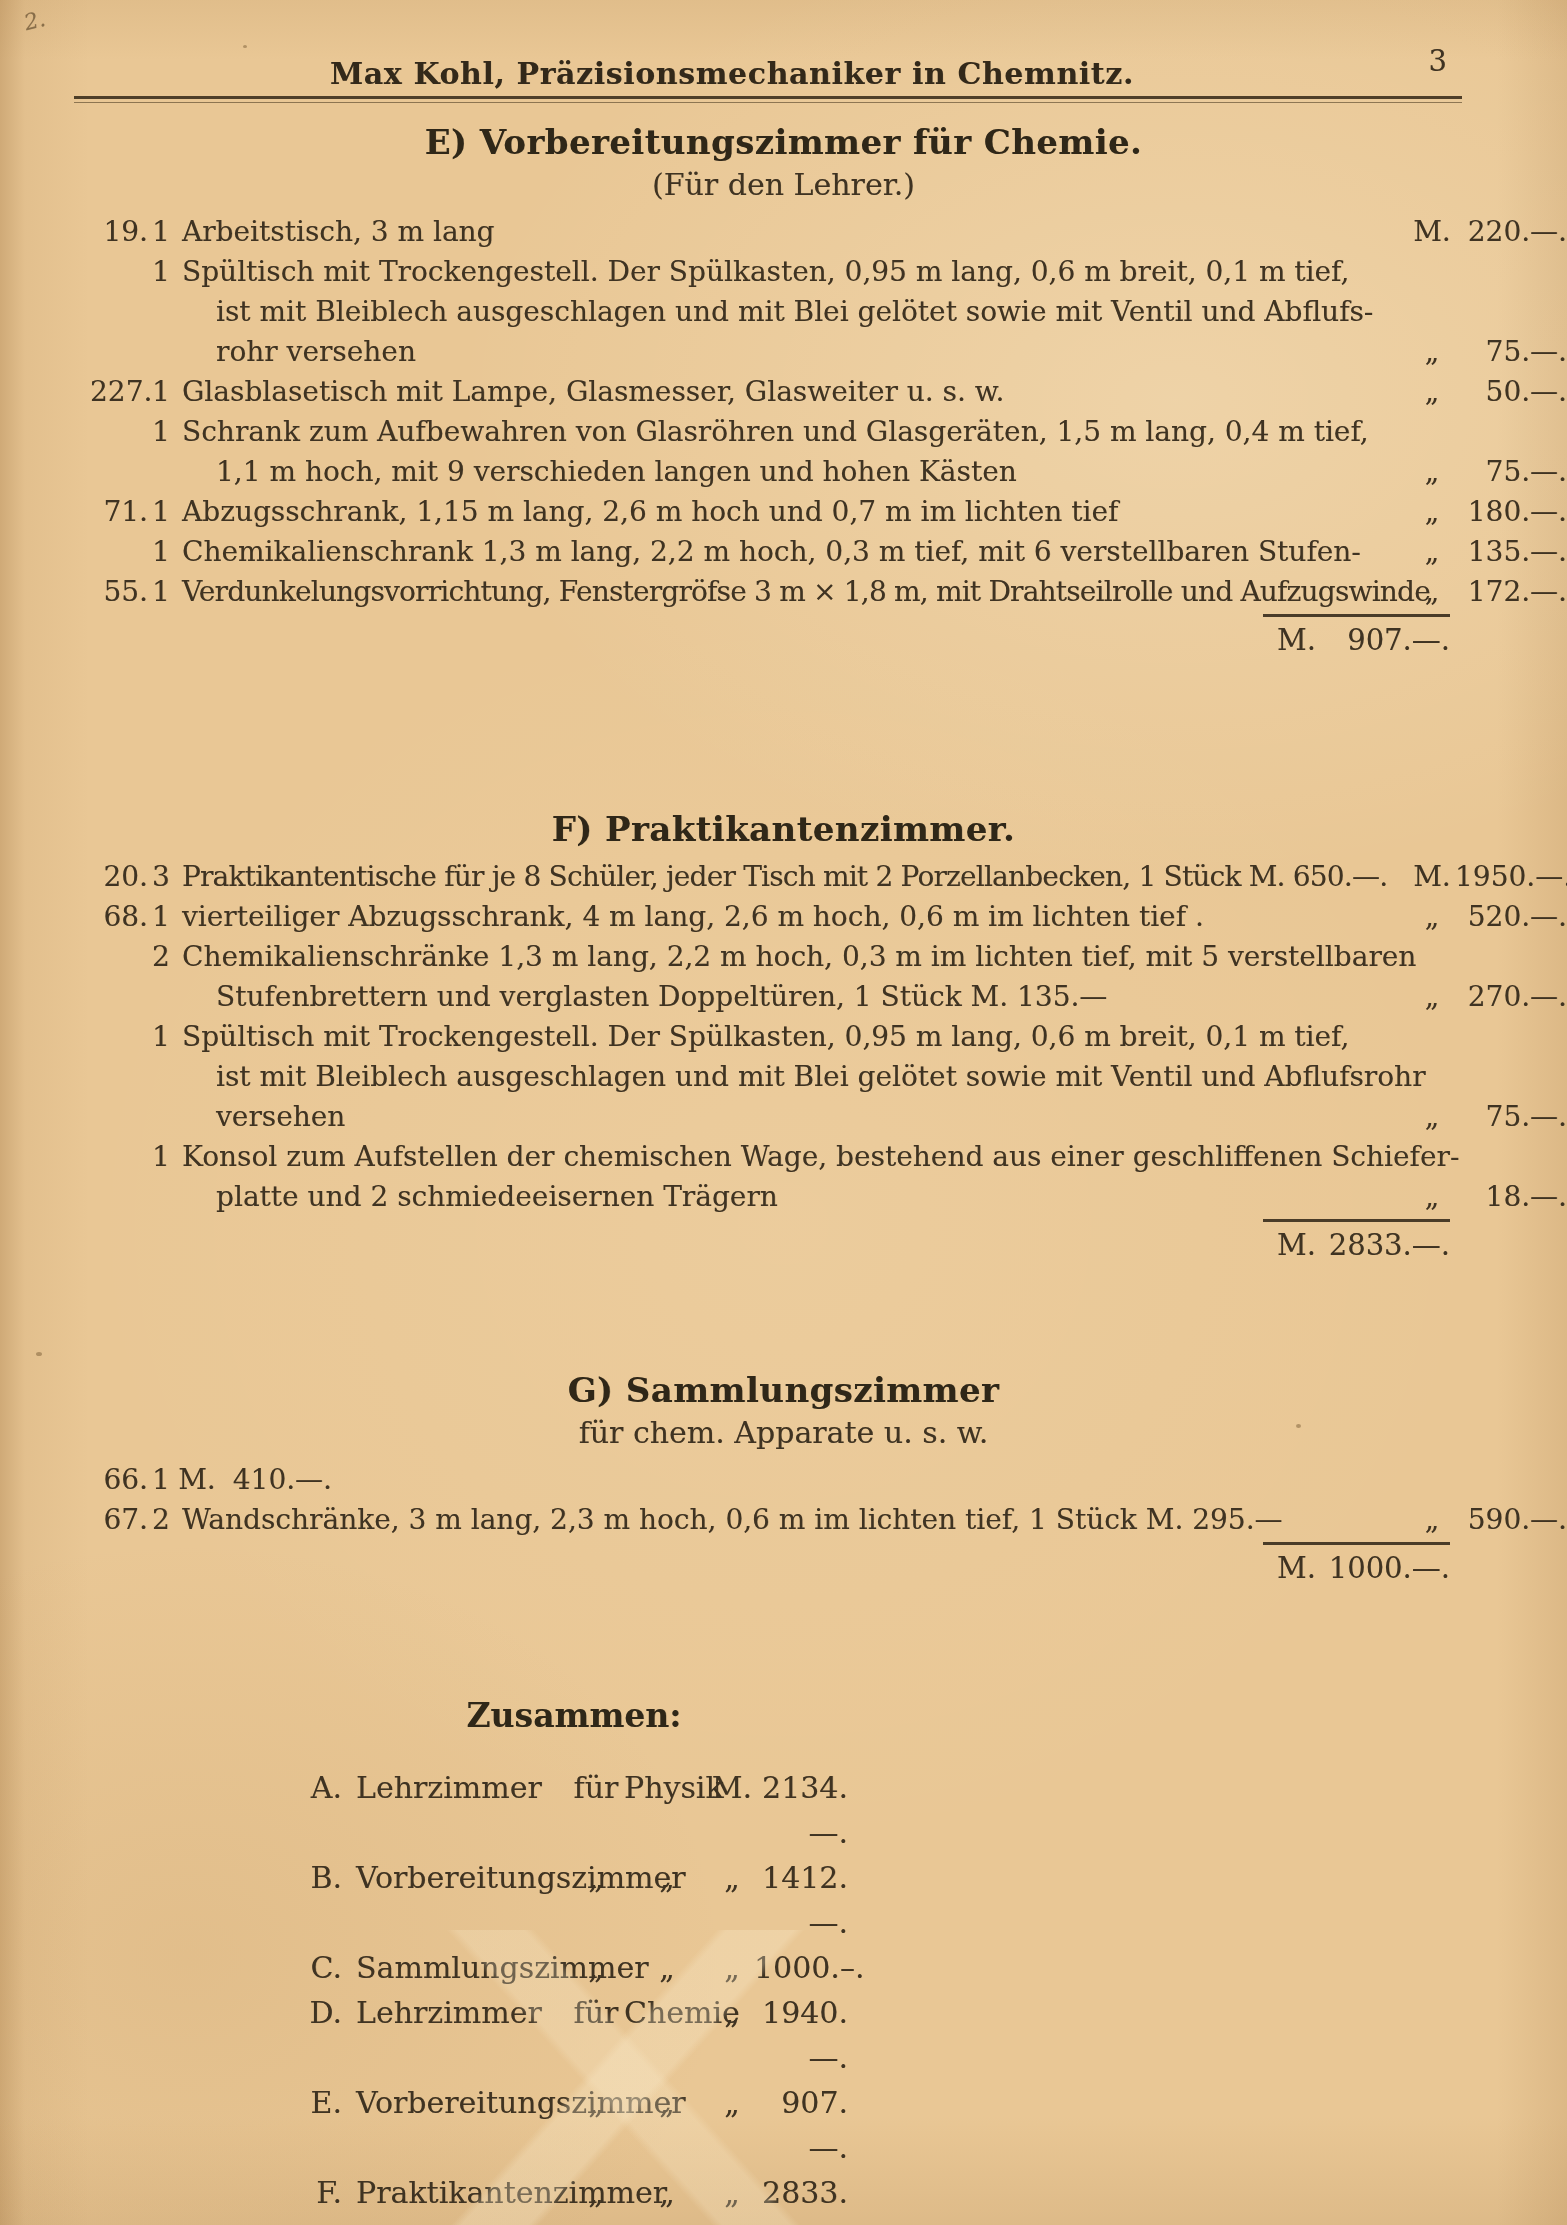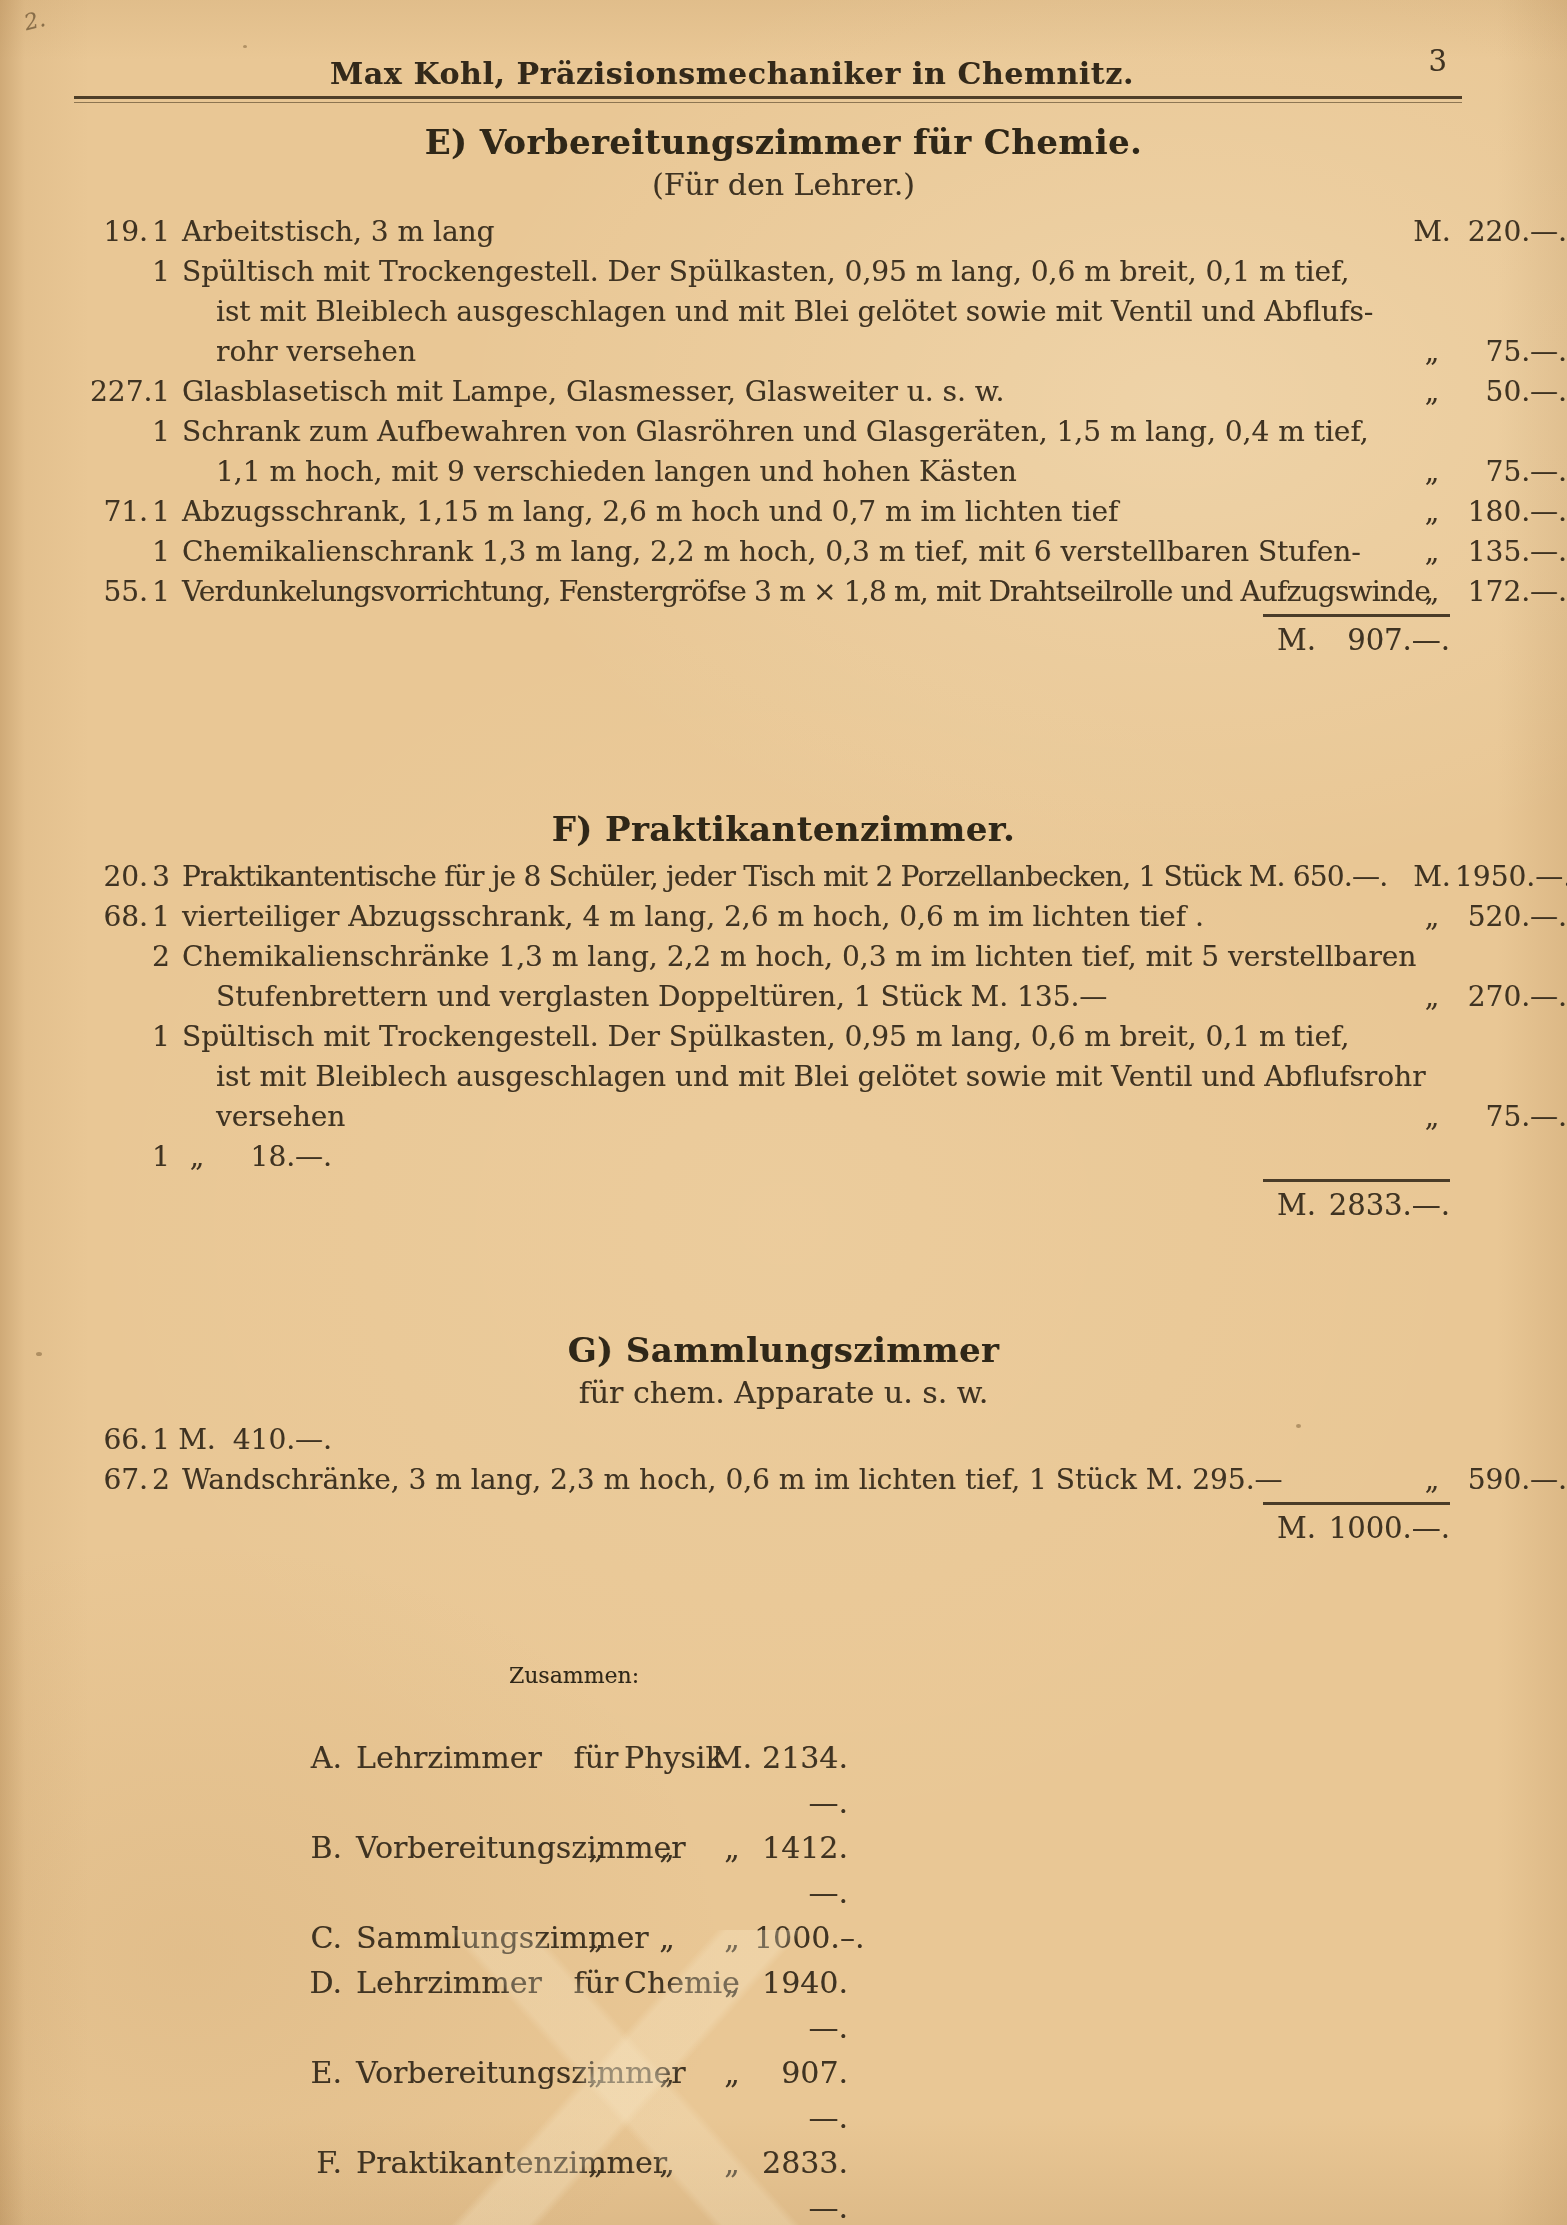--- a/index.html
+++ b/index.html
@@ -56,21 +56,21 @@
   .col-cur{width:46px;text-align:center;align-self:flex-end;white-space:nowrap;}
   .col-price{width:112px;text-align:right;align-self:flex-end;white-space:nowrap;}
 
   .section-total{display:flex;justify-content:flex-end;margin:2px 117px 0 0;}
   .total-inner{width:187px;}
   .total-rule{border-top:3px solid rgba(56,44,28,0.9);margin-bottom:4px;}
   .total-line{display:flex;justify-content:space-between;font-size:29px;line-height:38px;padding-left:14px;}
 
   
   .summary{margin-top:106px;}
-  .summary-title{font-weight:normal;font-size:22px;color:#2f2718;width:548px;margin-left:300px;text-align:center;line-height:46px;margin-bottom:36px;}
+  .summary-title{font-weight:bold;font-size:33px;color:#2f2718;width:548px;margin-left:300px;text-align:center;line-height:46px;margin-bottom:26px;}
   .summary-table{margin-left:300px;width:548px;font-size:30px;}
   .summary-row{display:flex;line-height:45px;}
   .s-letter{width:42px;text-align:right;}
   .s-room{width:212px;padding-left:14px;}
   .s-col1{width:56px;text-align:center;}
   .s-col2{width:86px;text-align:center;}
   .s-cur{width:44px;text-align:center;}
   .s-amount{width:94px;text-align:right;}
 
   
@@ -257,20 +257,29 @@
                 <span class="desc-text">versehen</span>
                 <span class="dots"></span>
               </div>
             </div>
     <div class="col-cur">„</div>
     <div class="col-price">75.—.</div>
   </div>
           <div class="item-row ink">
     <div class="col-num"></div>
     <div class="col-qty">1</div>
+    <div class="col-desc">
+              <div class="desc-line">
+                <span class="desc-text">Konsol zum Aufstellen der chemischen Wage, bestehend aus einer geschliffenen Schiefer-</span>
+              </div>
+              <div class="desc-line cont">
+                <span class="desc-text">platte und 2 schmiedeeisernen Trägern</span>
+                <span class="dots"></span>
+              </div>
+            </div>
     <div class="col-cur">„</div>
     <div class="col-price">18.—.</div>
   </div>
         </div>
       <div class="section-total">
         <div class="total-inner">
           <div class="total-rule"></div>
           <div class="total-line ink">
             <span>M.</span>
             <span>2833.—.</span>

